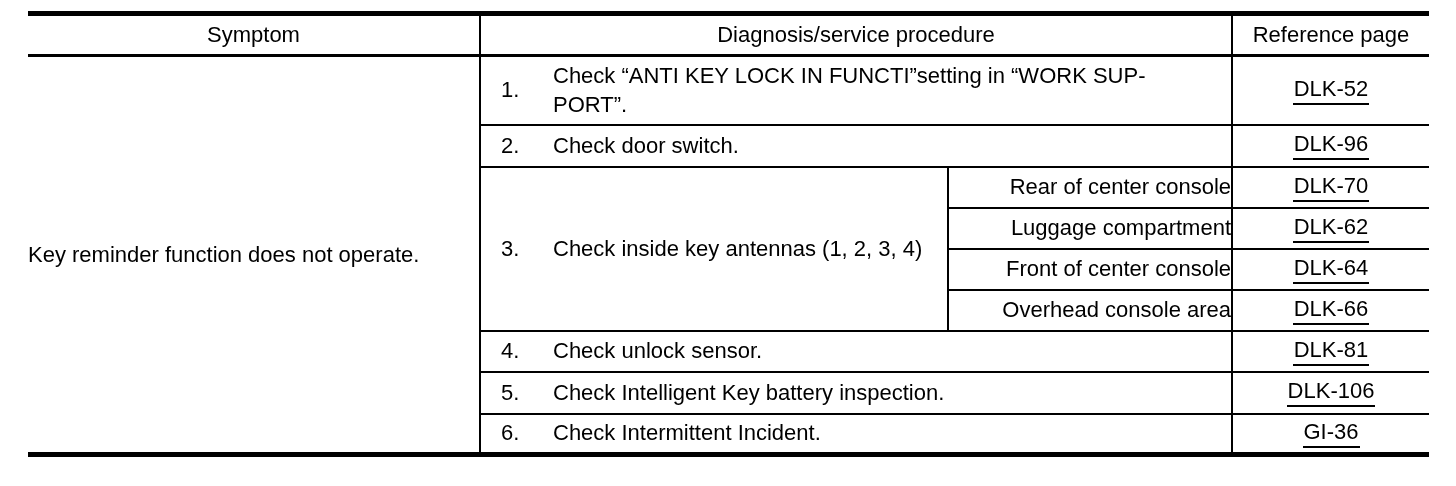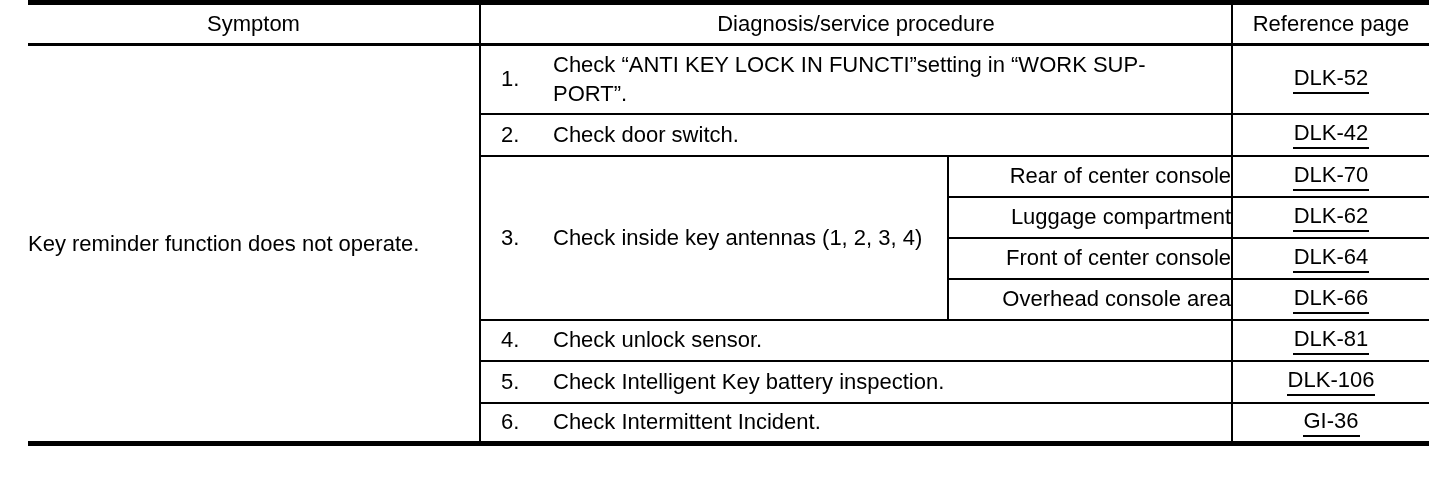--- a/index.html
+++ b/index.html
@@ -7,21 +7,21 @@
     position: relative;
     width: 1456px;
     height: 486px;
     background: #ffffff;
     font-family: "Liberation Sans", sans-serif;
     color: #000000;
   }
   table.diag {
     position: absolute;
     left: 28px;
-    top: 0;
+    top: 11px;
     width: 1401px;
     border-collapse: collapse;
     table-layout: fixed;
     border-top: 5px solid #000;
     border-bottom: 5px solid #000;
     font-size: 22px;
     color: #000;
   }
   table.diag td {
     border: 2px solid #000;
@@ -100,21 +100,21 @@
     </tr>
 
     <tr class="r2">
       <td colspan="2">
         <div class="proc-inner">
           <span class="step-num">2.</span>
           <span class="step-text">Check door switch.</span>
         </div>
       </td>
       <td class="ref-cell no-right">
-        <a class="ref-link">DLK-42</a>
+        <a class="ref-link">DLK-96</a>
       </td>
     </tr>
 
     <tr class="sub">
       <td rowspan="4">
         <div class="proc-inner">
           <span class="step-num">3.</span>
           <span class="step-text">Check inside key antennas (1, 2, 3, 4)</span>
         </div>
       </td>

